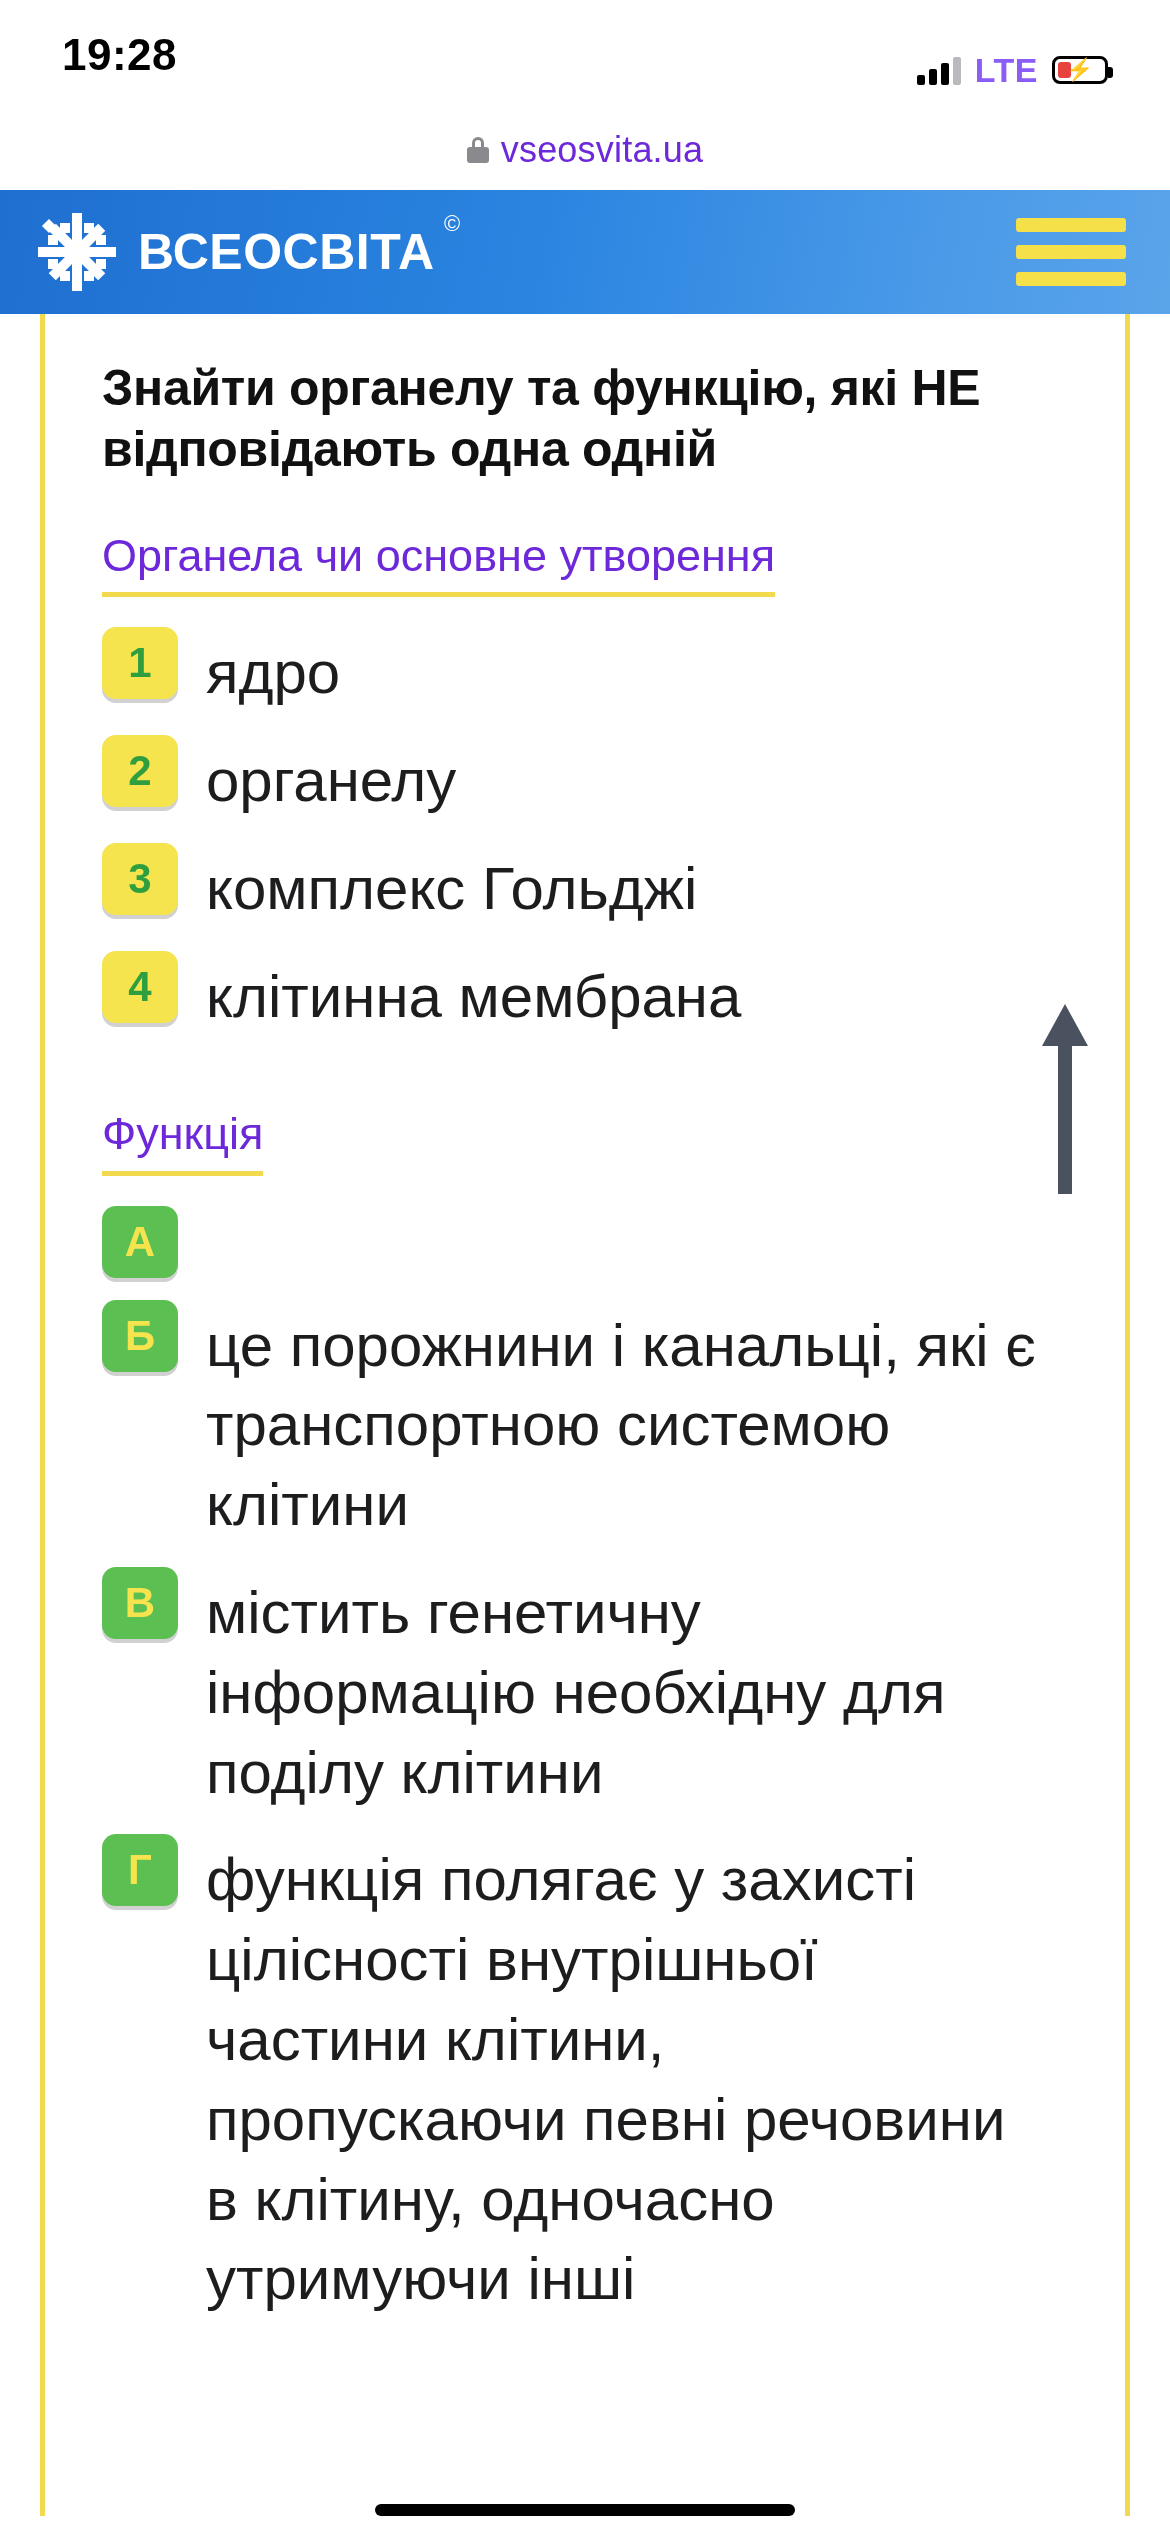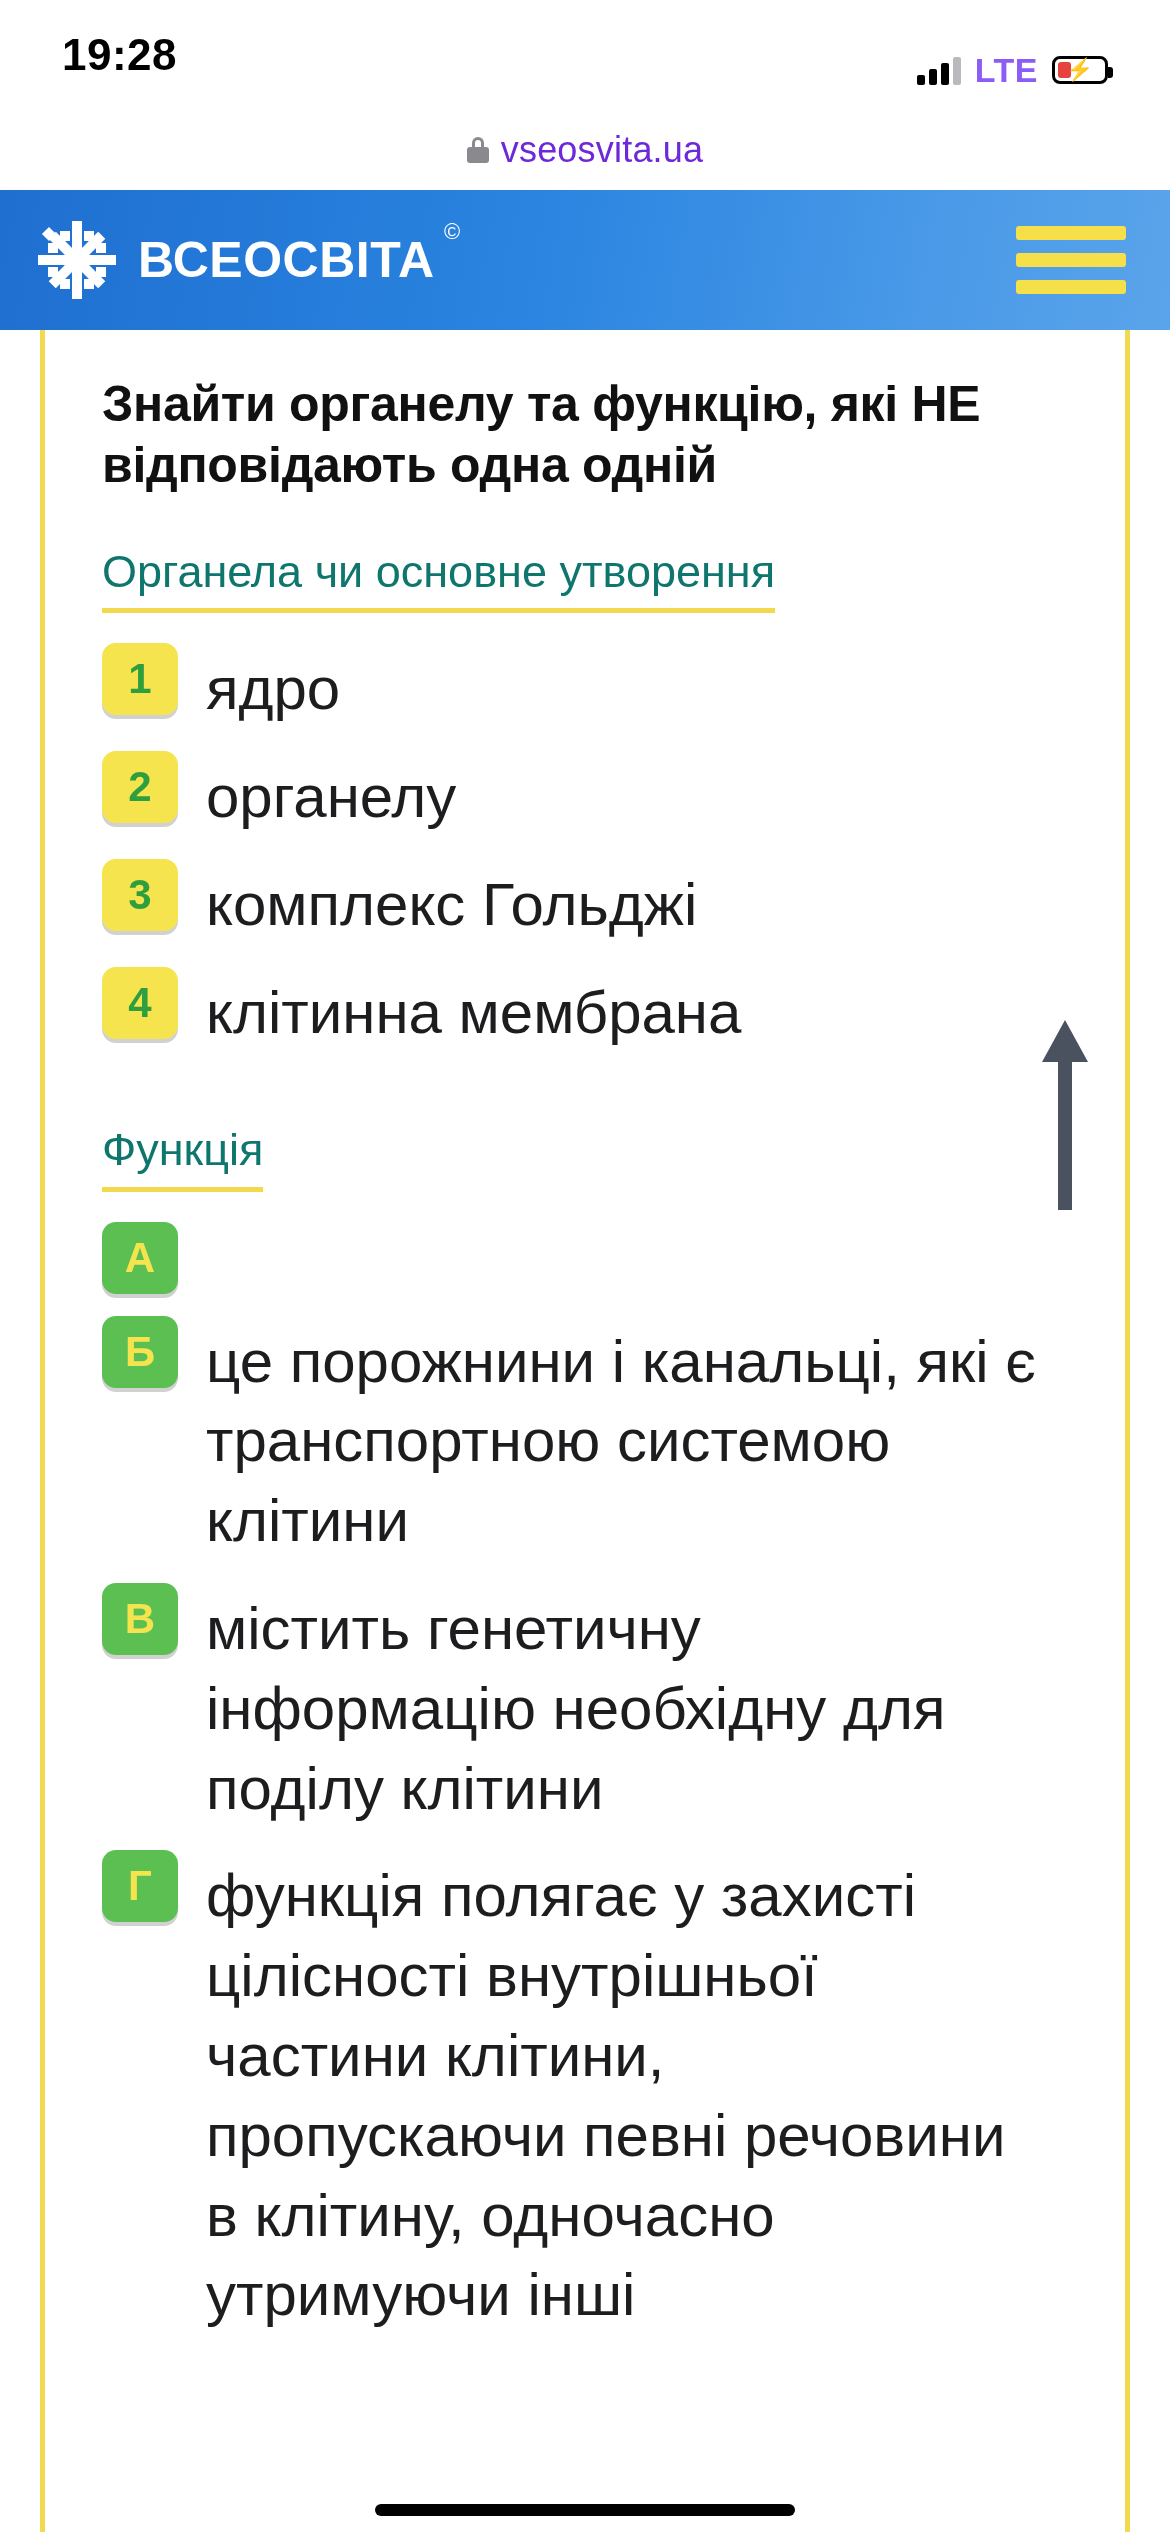--- a/index.html
+++ b/index.html
@@ -129,21 +129,21 @@
     border-radius: 7px 7px 0 0;
   }
   .url-text {
     font-size: 36px;
     color: #6d28d9;
     letter-spacing: 0.2px;
   }
 
   
   .site-header {
-    height: 140px;
+    height: 124px;
     background: linear-gradient(100deg, #1f6fd0 0%, #2a84e0 45%, #4a9ae8 80%, #5aa4ea 100%);
     display: flex;
     align-items: center;
     justify-content: space-between;
     padding: 0 44px 0 34px;
     position: relative;
   }
   .brand {
     display: flex;
     align-items: center;
@@ -220,21 +220,21 @@
     font-weight: 700;
     line-height: 1.22;
     color: #111111;
     letter-spacing: -0.3px;
     max-width: 960px;
   }
 
   .section-label {
     display: inline-block;
     font-size: 45px;
-    color: #0f766e;
+    color: #6d28d9;
     margin-top: 48px;
     padding-bottom: 8px;
     border-bottom: 5px solid #f2d94e;
     line-height: 1.25;
   }
 
   .opt-list { margin-top: 30px; }
 
   .opt-row {
     display: flex;

